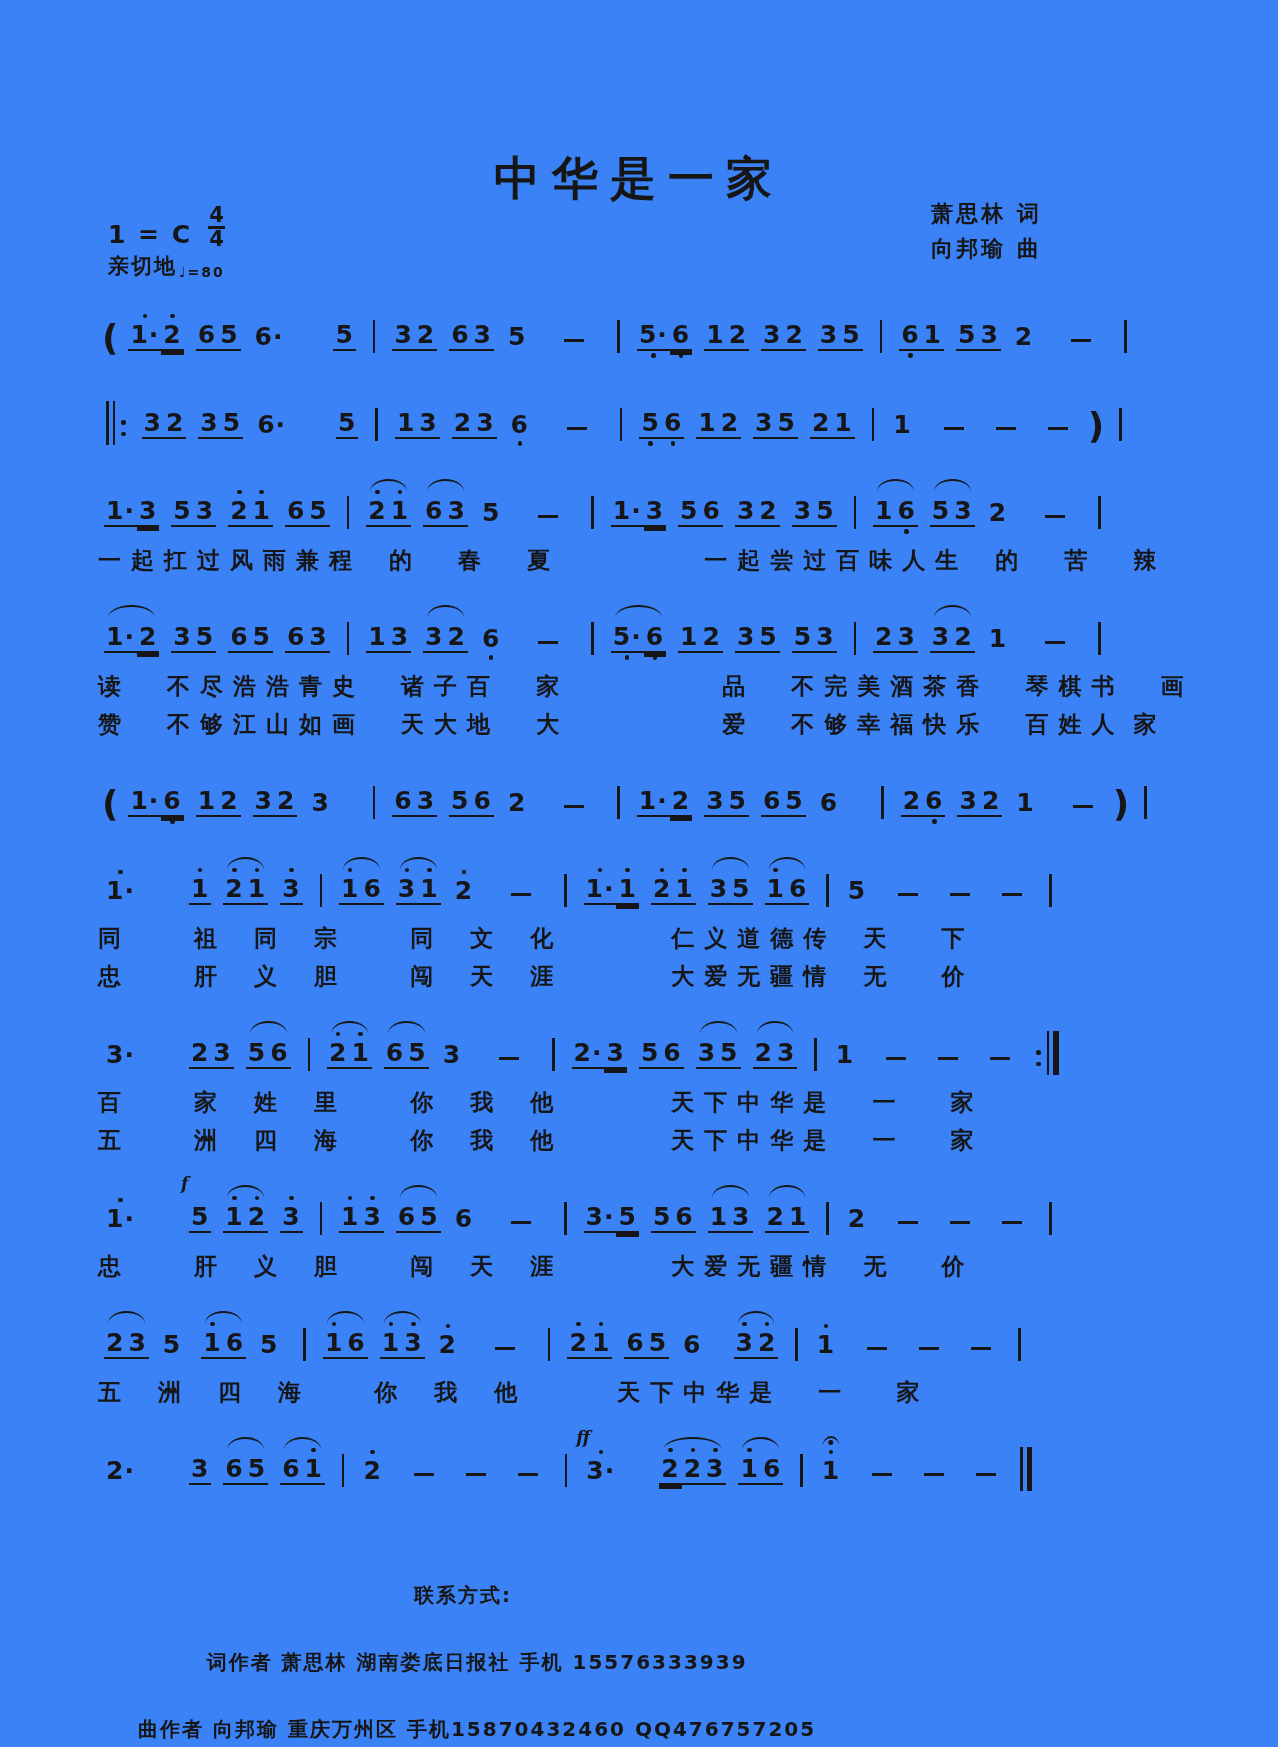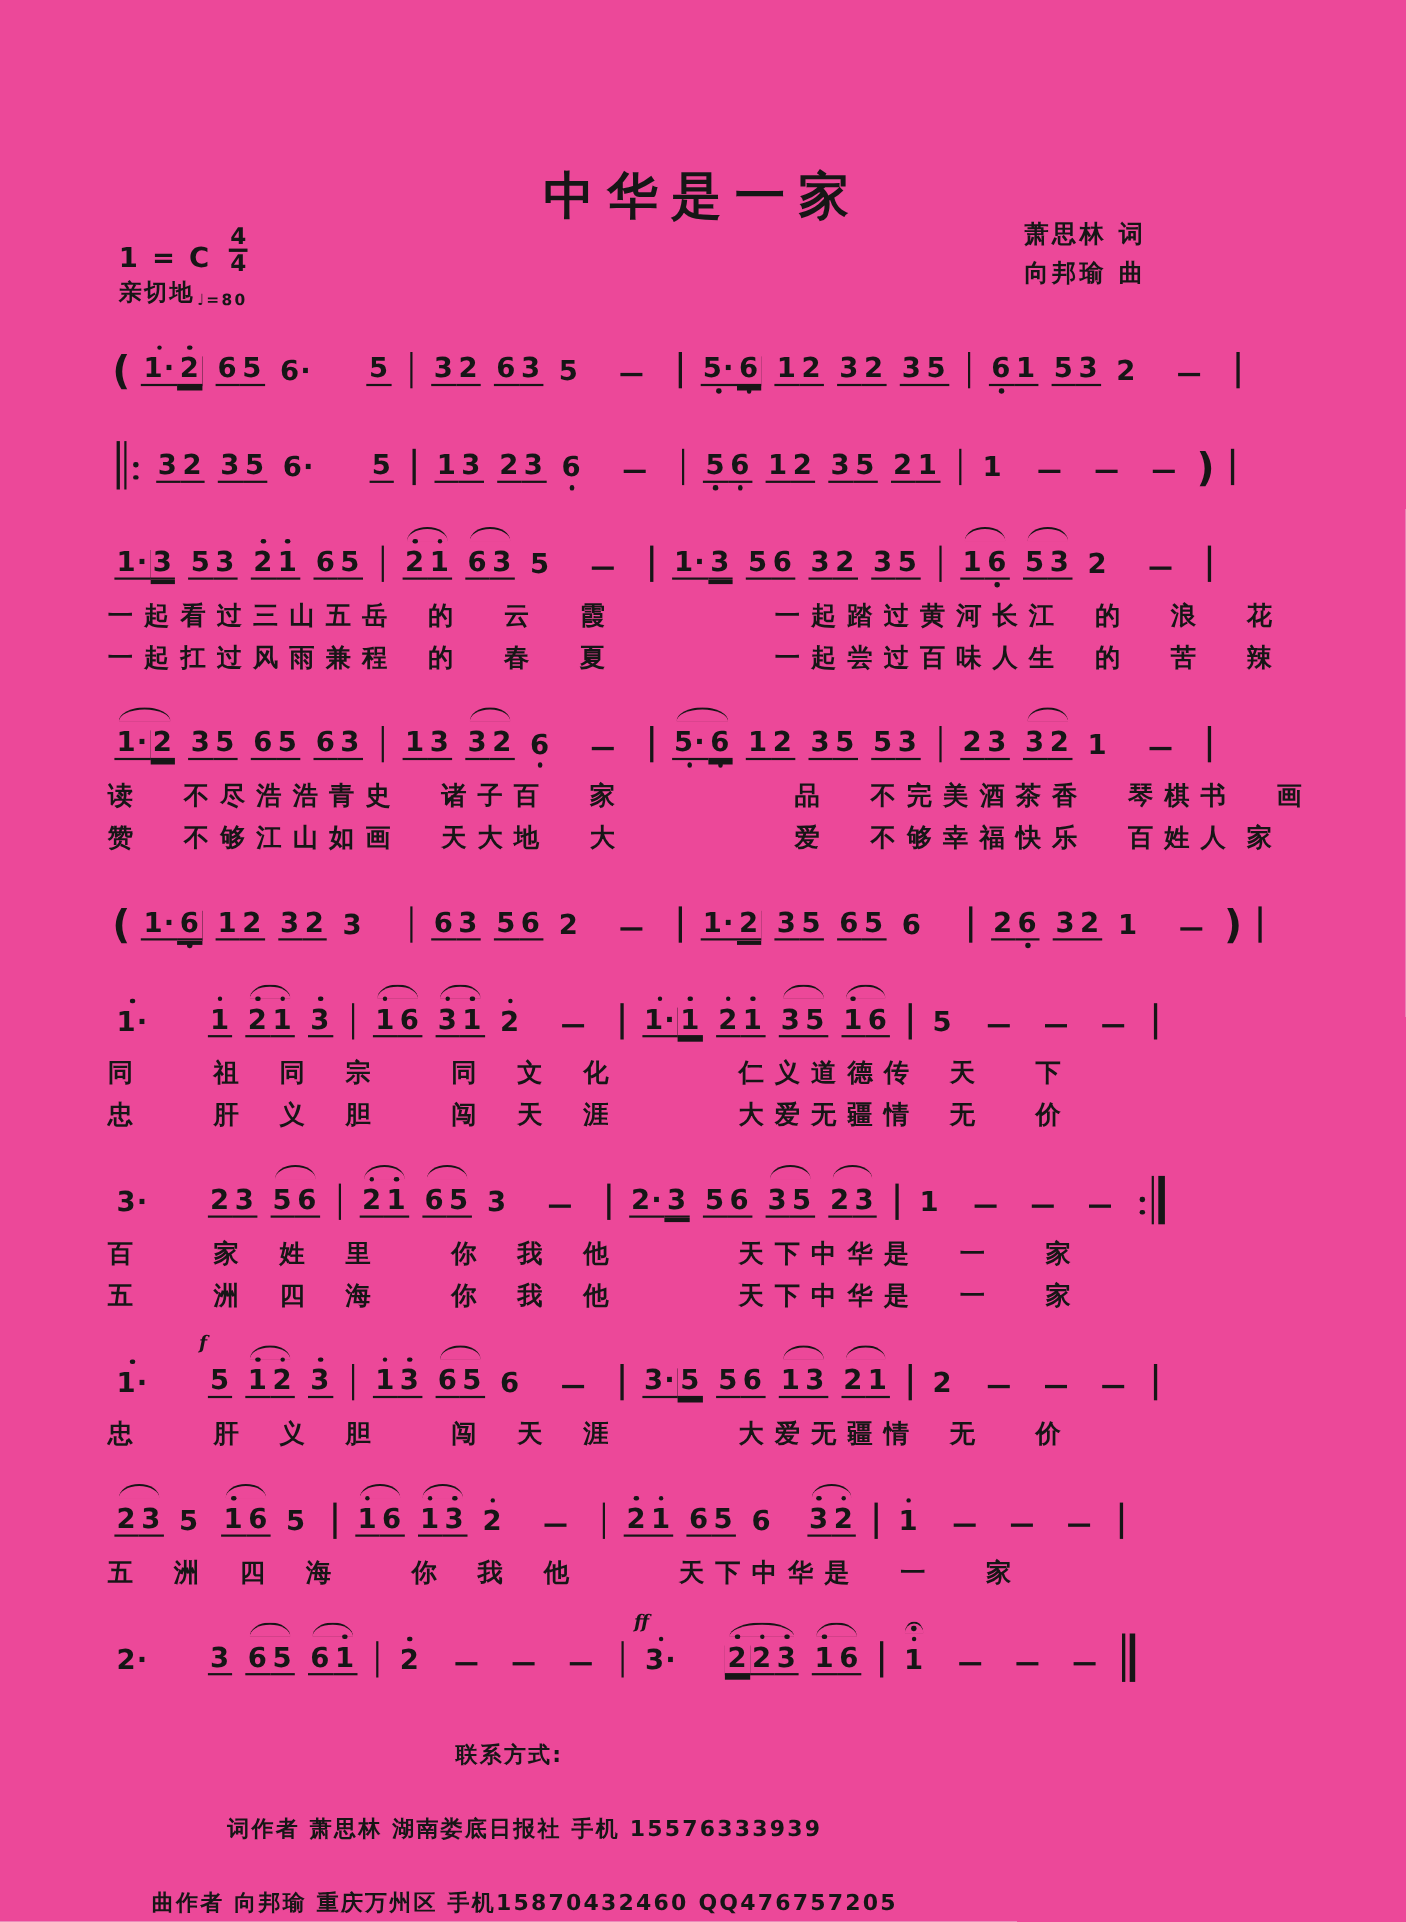--- a/index.html
+++ b/index.html
@@ -1,16 +1,16 @@
 <!DOCTYPE html>
 <html><head>
 <meta charset="utf-8">
 <style>
   html,body{margin:0;padding:0;background:#e8e8e8;}
-  .page{position:relative;width:1278px;height:1747px;background:#ec4899;overflow:hidden;
+  .page{position:relative;width:1278px;height:1747px;background:#3b82f6;overflow:hidden;
         font-family:"DejaVu Sans",sans-serif;color:#161616;}
   .title{position:absolute;top:148px;left:0;width:100%;text-align:center;
          font-family:"DejaVu Serif",serif;font-size:46px;font-weight:bold;letter-spacing:12px;}
   .credits{position:absolute;top:196px;right:236px;font-size:22px;font-weight:600;
            letter-spacing:3px;line-height:35px;text-align:center;}
   .keyrow{position:absolute;left:108px;top:206px;display:flex;align-items:flex-end;font-weight:bold;}
   .keysig{font-size:25px;letter-spacing:2px;}
   .ts{display:inline-flex;flex-direction:column;align-items:center;margin-left:16px;
       font-size:21px;font-weight:bold;line-height:19px;}
   .tsbar{width:17px;height:2.5px;background:#161616;margin:1px 0;}
@@ -601,21 +601,20 @@
               <span class="nbot"></span>
             </span>
           </span>
           <span style="display: inline-block; width: 14px;"></span>
           <span class="group gdash">
             <span class="dashline"></span>
           </span>
           <span style="display: inline-block; width: 6px;"></span>
           <span class="bar"></span>
         </div>
-        <div class="lyric">一 起 看 过 三 山 五 岳    的     云     霞                 一 起 踏 过 黄 河 长 江    的     浪     花</div>
         <div class="lyric">一 起 扛 过 风 雨 兼 程    的     春     夏                 一 起 尝 过 百 味 人 生    的     苦     辣</div>
       </div>
       <div class="system">
         <div class="mline">
           <span class="group">
             <span class="slur"></span>
             <span class="note">
               <span class="ntop"></span>
               <span class="num u1">1·</span>
               <span class="nbot"></span>

